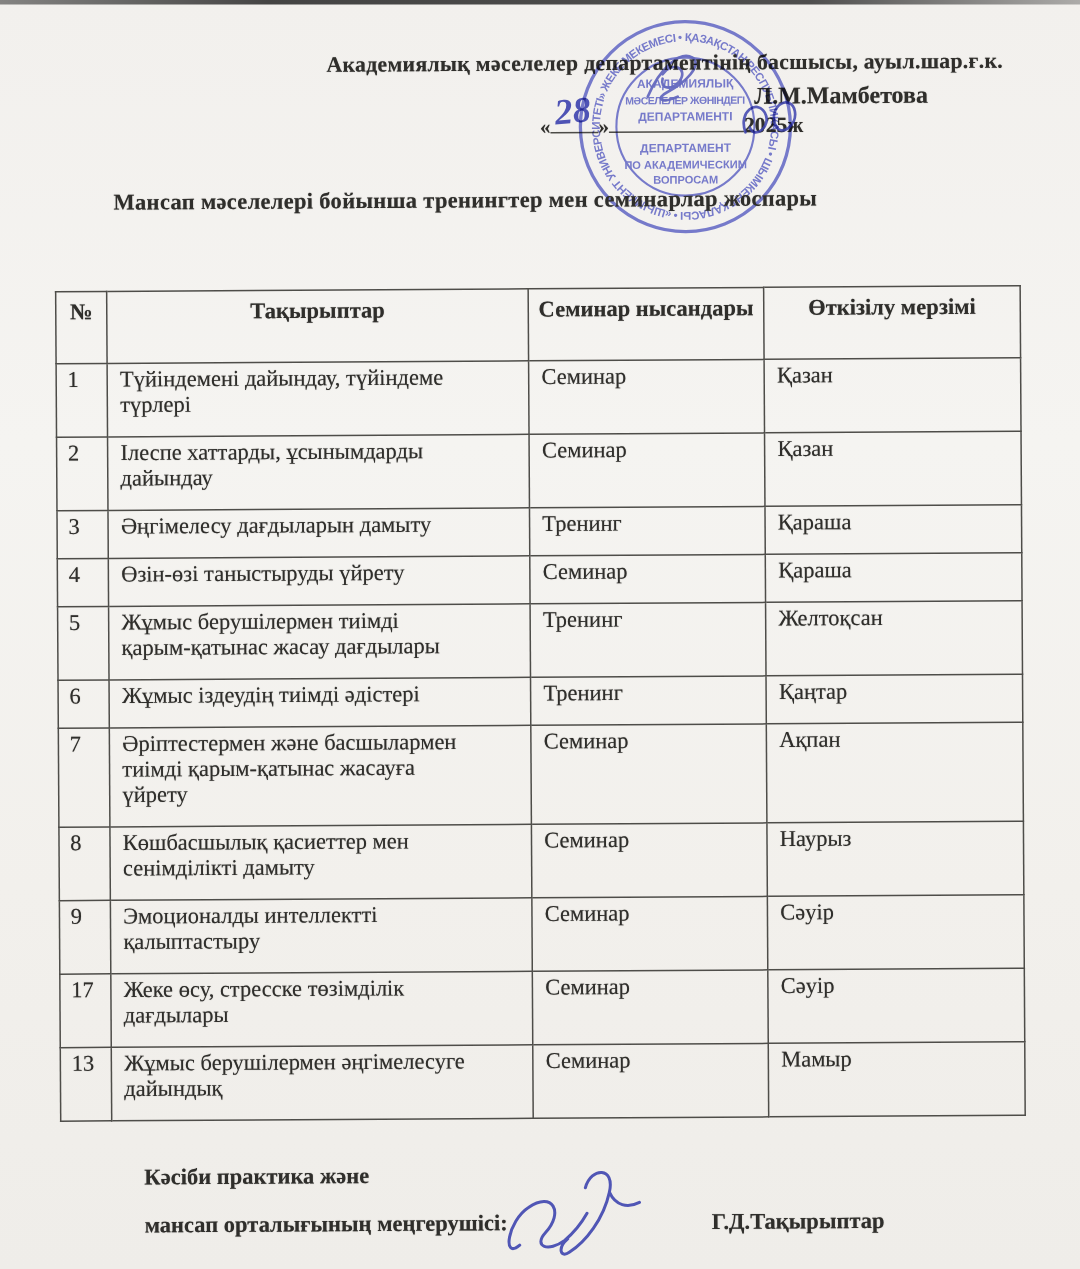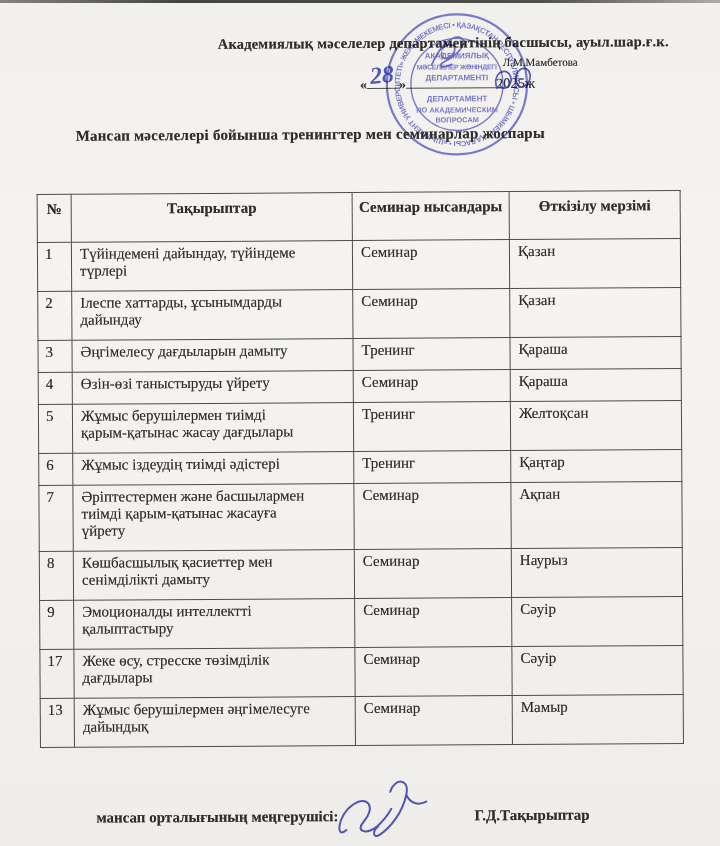--- a/index.html
+++ b/index.html
@@ -18,26 +18,26 @@
     background:linear-gradient(90deg, rgba(42,42,42,.55), rgba(38,38,38,.85) 25%, rgba(38,38,38,.8) 75%, rgba(42,42,42,.35));
   }
   .tilt { position:absolute; inset:0; transform:rotate(-0.35deg); transform-origin:50% 50%; }
   .print { text-shadow:0 0 .6px rgba(45,45,42,.55); }
 
   
   .approve-word { position:absolute; top:16px; left:330px; width:150px; text-align:center;
     font-weight:bold; font-size:14px; letter-spacing:.4px; }
   .approver-title { position:absolute; top:35px; left:220px; width:500px;
     font-weight:bold; font-size:14.5px; letter-spacing:.2px; white-space:nowrap; }
-  .approver-name { position:absolute; top:57px; left:505px; font-weight:normal; font-size:11px; }
+  .approver-name { position:absolute; top:57px; left:505px; font-weight:bold; font-size:16px; }
   .date-row { position:absolute; top:74px; left:362px; font-size:14px; font-weight:bold; white-space:nowrap; }
   .date-row .blank { display:inline-block; border-bottom:1.6px solid #4c4b47; height:14px; vertical-align:baseline; }
   .blank-day { width:32px; }
   .blank-month { width:90px; }
-  .date-year { font-weight:normal; font-size:14.5px; }
+  .date-year { font-weight:bold; font-size:14.5px; }
   .hand-day {
     position:absolute; top:62px; left:372px; color:#3c42ae; font-size:24px; font-weight:bold;
     font-style:italic; transform:rotate(-5deg); opacity:.9;
   }
   .date-flourish { position:absolute; top:62px; left:492px; opacity:.85; }
 
   
   .stamp { position:absolute; top:10px; left:384px; width:150px; height:150px;
     opacity:.82; mix-blend-mode:multiply; }
   .stamp text { font-family:"Liberation Sans", sans-serif; font-weight:bold; }
@@ -193,20 +193,21 @@
           <tr>
         <td class="cell-no">13</td>
         <td class="cell-topic">Жұмыс берушілермен әңгімелесуге
 дайындық</td>
         <td class="cell-form">Семинар</td>
         <td class="cell-term">Мамыр</td>
       </tr>
         </tbody>
     </table>
 
+    <div class="footer-line1 print">Кәсіби практика және</div>
     <div class="footer-line2 print">мансап орталығының меңгерушісі:</div>
 
     <svg class="footer-signature" width="112" height="70" viewBox="0 0 112 70">
       <path d="M16,54 C4,64 8,38 22,29 C38,18 46,32 33,46 C25,55 35,59 46,51 C52,46 57,40 61,33 M60,16 C64,2 80,2 76,19 C72,37 60,52 49,59 C43,63 41,56 48,50 M76,19 C80,28 88,30 96,26" fill="none" stroke="#3f45b0" stroke-width="2" stroke-linecap="round"></path>
     </svg>
 
     <div class="signer-name print">Г.Д.Тақырыптар</div>
 
   </div>
 </div>

